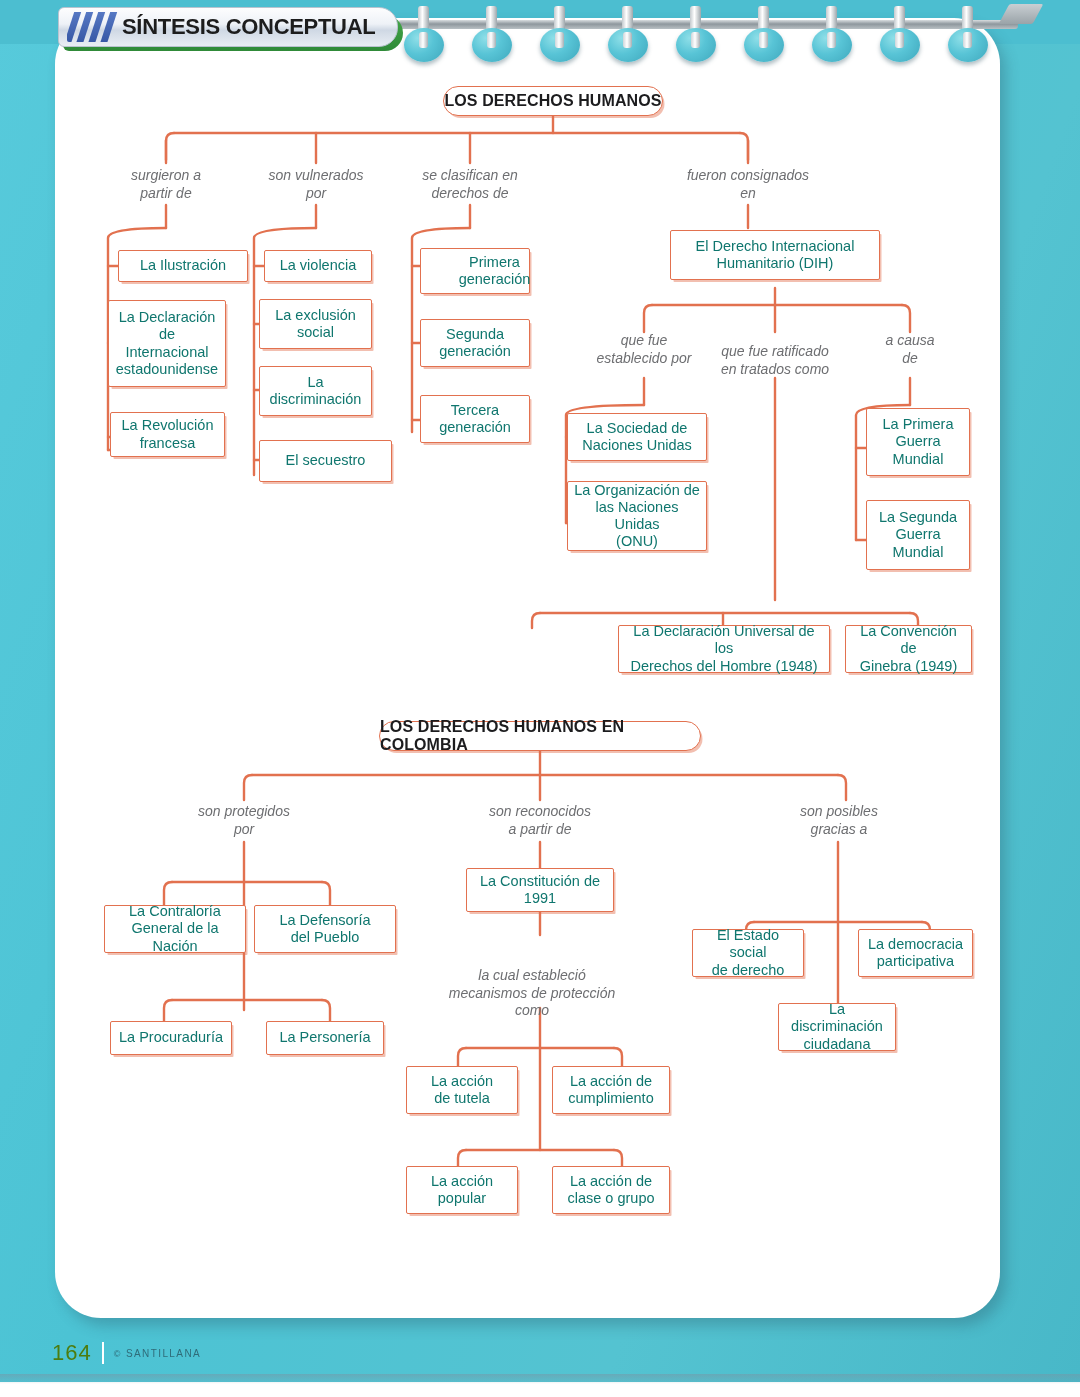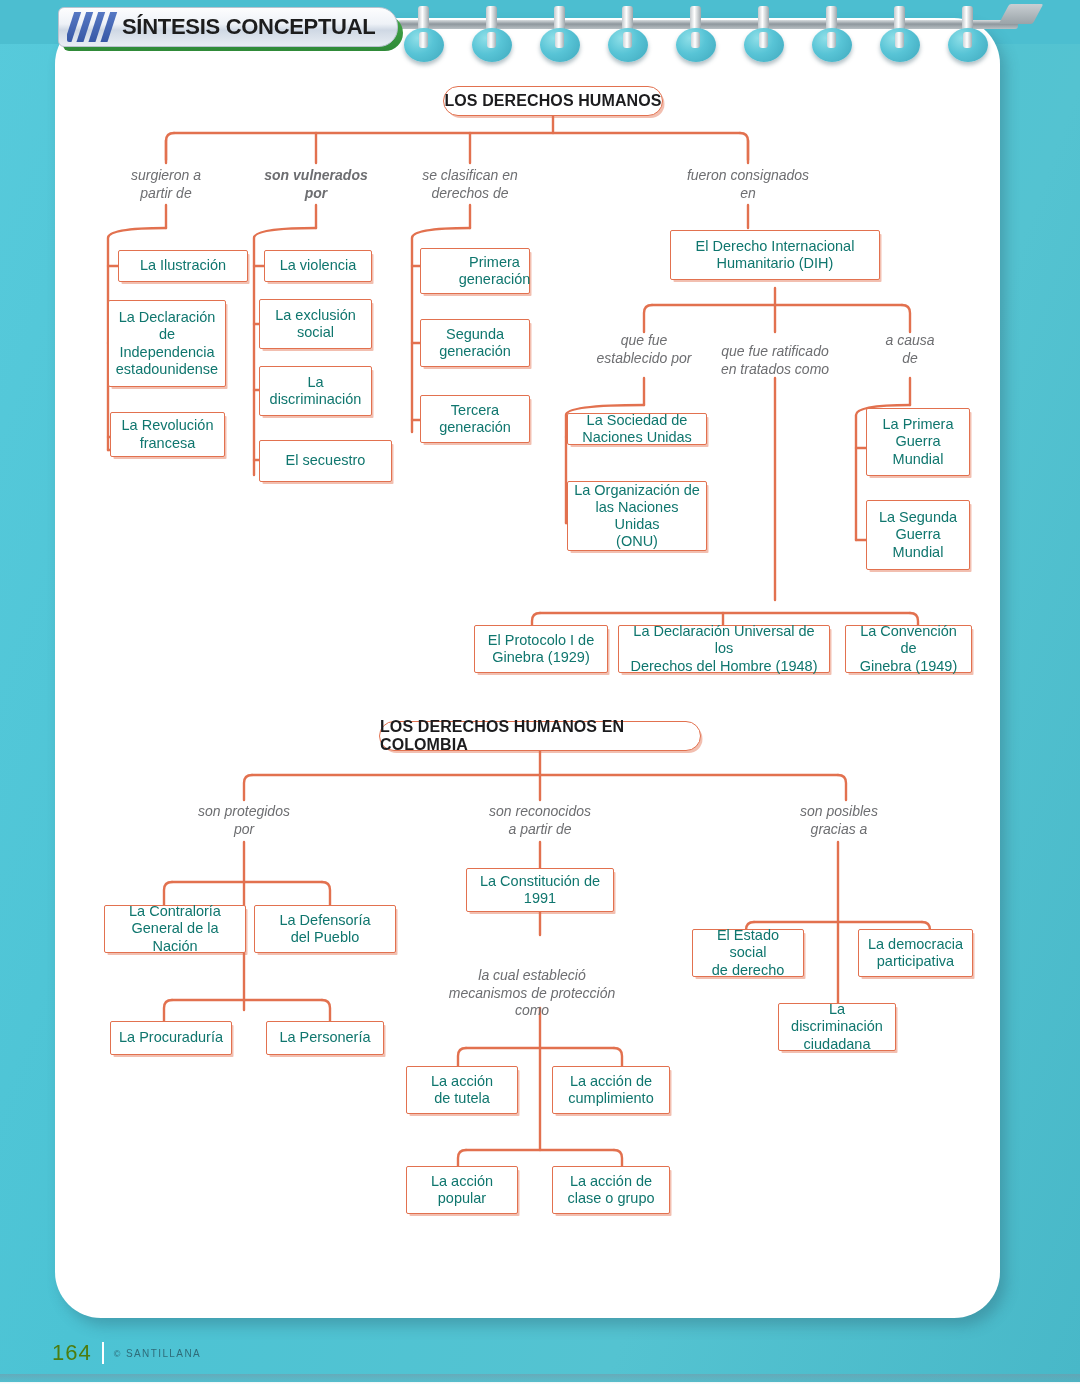--- a/index.html
+++ b/index.html
@@ -294,39 +294,39 @@
       <path d="M922,922 q8,0 8,8 L930,930"></path>
     </g>
   </svg>
 
   <div class="title-node" style="left:443px;top:86px;width:220px;height:30px;">LOS DERECHOS HUMANOS</div>
 
   <div class="lbl" style="left:96px;top:167px;width:140px;">
     <span>surgieron a</span><br>
     <span>partir de</span>
   </div>
-  <div class="lbl" style="left:246px;top:167px;width:140px;font-weight:bold;">
+  <div class="lbl" style="left:246px;top:167px;width:140px;">
     <span>son vulnerados</span><br>
     <span>por</span>
   </div>
   <div class="lbl" style="left:400px;top:167px;width:140px;">
     <span>se clasifican en</span><br>
     <span>derechos de</span>
   </div>
   <div class="lbl" style="left:668px;top:167px;width:160px;">
     <span>fueron consignados</span><br>
     <span>en</span>
   </div>
 
   <div class="node" style="left:118px;top:250px;width:130px;height:32px;">La Ilustración</div>
   <div class="node" style="left:108px;top:300px;width:118px;height:87px;">
     <div>
       <span>La Declaración</span><br>
       <span>de</span><br>
-      <span>Independencia</span><br>
+      <span>Internacional</span><br>
       <span>estadounidense</span>
     </div>
   </div>
   <div class="node" style="left:110px;top:412px;width:115px;height:45px;">
     <div>
       <span>La Revolución</span><br>
       <span>francesa</span>
     </div>
   </div>
 
@@ -377,21 +377,21 @@
   </div>
   <div class="lbl" style="left:698px;top:343px;width:154px;">
     <span>que fue ratificado</span><br>
     <span>en tratados como</span>
   </div>
   <div class="lbl" style="left:860px;top:332px;width:100px;">
     <span>a causa</span><br>
     <span>de</span>
   </div>
 
-  <div class="node" style="left:567px;top:413px;width:140px;height:32px;align-items:center;">
+  <div class="node" style="left:567px;top:413px;width:140px;height:48px;align-items:center;">
     <div>
       <span>La Sociedad de</span><br>
       <span>Naciones Unidas</span>
     </div>
   </div>
   <div class="node" style="left:567px;top:481px;width:140px;height:70px;">
     <div>
       <span>La Organización de</span><br>
       <span>las Naciones Unidas</span><br>
       <span>(ONU)</span>
@@ -406,26 +406,20 @@
     </div>
   </div>
   <div class="node" style="left:866px;top:500px;width:104px;height:70px;">
     <div>
       <span>La Segunda</span><br>
       <span>Guerra</span><br>
       <span>Mundial</span>
     </div>
   </div>
 
-  <div class="node" style="left:474px;top:625px;width:134px;height:48px;">
-    <div>
-      <span>El Protocolo I de</span><br>
-      <span>Ginebra (1929)</span>
-    </div>
-  </div>
   <div class="node" style="left:618px;top:625px;width:212px;height:48px;">
     <div>
       <span>La Declaración Universal de los</span><br>
       <span>Derechos del Hombre (1948)</span>
     </div>
   </div>
   <div class="node" style="left:845px;top:625px;width:127px;height:48px;">
     <div>
       <span>La Convención de</span><br>
       <span>Ginebra (1949)</span>

